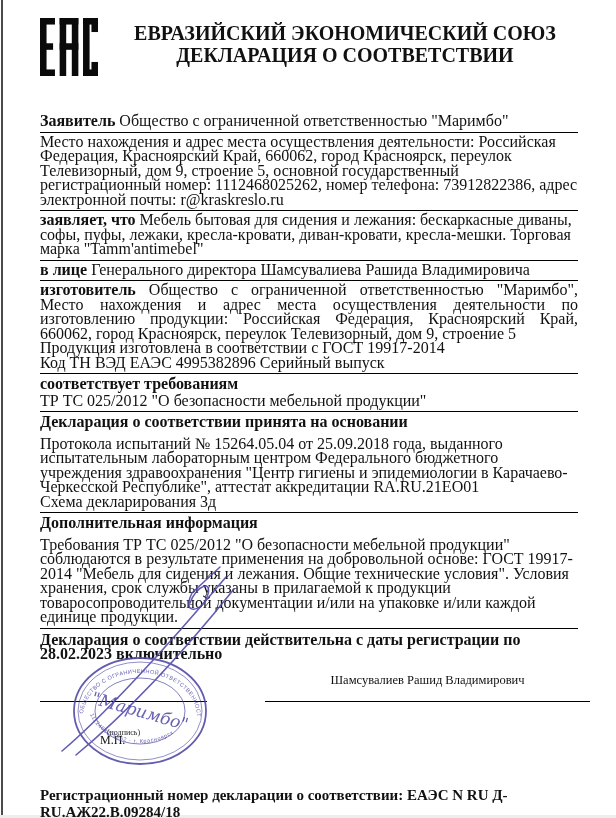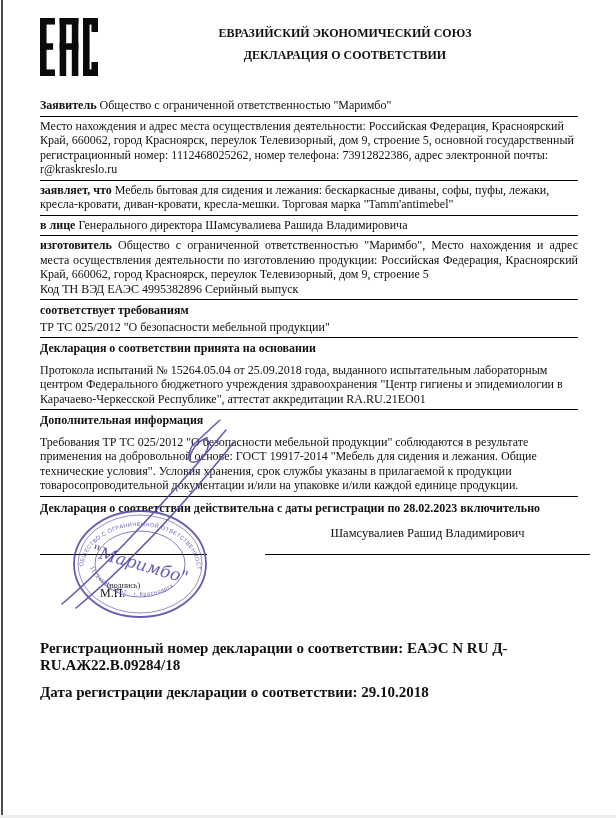--- a/index.html
+++ b/index.html
@@ -5,22 +5,22 @@
   html,body{margin:0;padding:0;background:#fff;}
   .page{
     position:relative;width:616px;height:818px;background:#ffffff;
     font-family:"Liberation Serif",serif;color:#111;overflow:hidden;box-sizing:border-box;
   }
   .edge-left{position:absolute;left:1px;top:0;width:2px;height:818px;background:#4b4b4b;}
   .edge-bottom{position:absolute;left:0;bottom:0;width:616px;height:3px;background:#ededed;}
   .content{position:absolute;left:40px;top:0;width:538px;}
   .header{display:flex;margin-top:16px;height:64px;}
   .logo{width:58px;height:62px;flex:0 0 58px;}
-  .titles{flex:1;text-align:center;font-weight:bold;font-size:12px;line-height:22px;padding-top:6px;padding-left:14px;}
-  .body-rows{margin-top:16px;font-size:12px;line-height:14.5px;}
+  .titles{flex:1;text-align:center;font-weight:bold;font-size:20px;line-height:22px;padding-top:6px;padding-left:14px;}
+  .body-rows{margin-top:32px;font-size:16px;line-height:14.5px;}
   .row{border-bottom:1px solid #000;padding:2px 0 3px 0;}
   .row:last-child{border-bottom:none;}
   .b{font-weight:bold;}
   .just{text-align:justify;}
   .hdr{font-weight:bold;padding:1px 0 2px 0;}
   .gap-after-hdr{margin-bottom:5px;}
   .sig-block{position:relative;height:112px;}
   .sig-line-left{position:absolute;left:0;top:36px;width:167px;border-top:1px solid #000;}
   .podpis{position:absolute;left:0;top:39px;width:167px;text-align:center;font-size:8px;color:#222;margin-top:24px;}
   .mp{position:absolute;left:60px;top:68px;font-size:12px;}
@@ -86,31 +86,33 @@
       <div class="row">
         <span class="b">в лице</span>
         <span>Генерального директора Шамсувалиева Рашида Владимировича</span>
       </div>
 
       <div class="row">
         <div class="just">
           <span class="b">изготовитель</span>
           <span>Общество с ограниченной ответственностью "Маримбо", Место нахождения и адрес места осуществления деятельности по изготовлению продукции: Российская Федерация, Красноярский Край, 660062, город Красноярск, переулок Телевизорный, дом 9, строение 5</span>
         </div>
+        <div>Продукция изготовлена в соответствии с ГОСТ 19917-2014</div>
         <div>Код ТН ВЭД ЕАЭС 4995382896 Серийный выпуск</div>
       </div>
 
       <div class="row">
         <div class="hdr">соответствует требованиям</div>
         <div>ТР ТС 025/2012 "О безопасности мебельной продукции"</div>
       </div>
 
       <div class="row">
         <div class="hdr gap-after-hdr">Декларация о соответствии принята на основании</div>
         <div>Протокола испытаний № 15264.05.04 от 25.09.2018 года, выданного испытательным лабораторным центром Федерального бюджетного учреждения здравоохранения "Центр гигиены и эпидемиологии в Карачаево-Черкесской Республике", аттестат аккредитации RA.RU.21ЕО01</div>
+        <div>Схема декларирования 3д</div>
       </div>
 
       <div class="row">
         <div class="hdr gap-after-hdr">Дополнительная информация</div>
         <div>Требования ТР ТС 025/2012 "О безопасности мебельной продукции" соблюдаются в результате применения на добровольной основе: ГОСТ 19917-2014 "Мебель для сидения и лежания. Общие технические условия". Условия хранения, срок службы указаны в прилагаемой к продукции товаросопроводительной документации и/или на упаковке и/или каждой единице продукции.</div>
       </div>
 
       <div class="row b" style="border-bottom:none;padding-top:4px;">
         <span>Декларация о соответствии  действительна с даты регистрации по 28.02.2023 включительно</span>
       </div>

